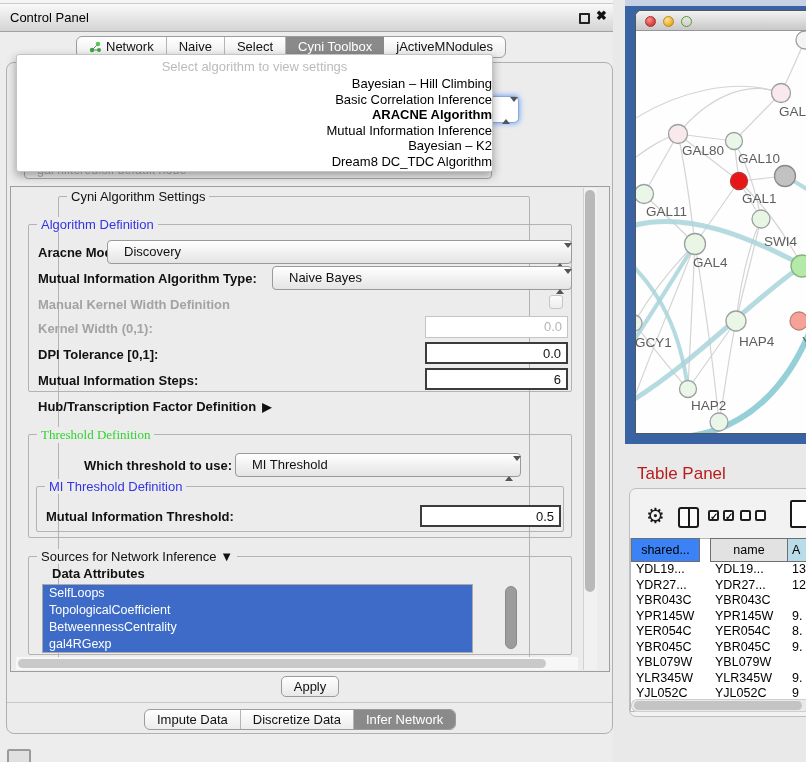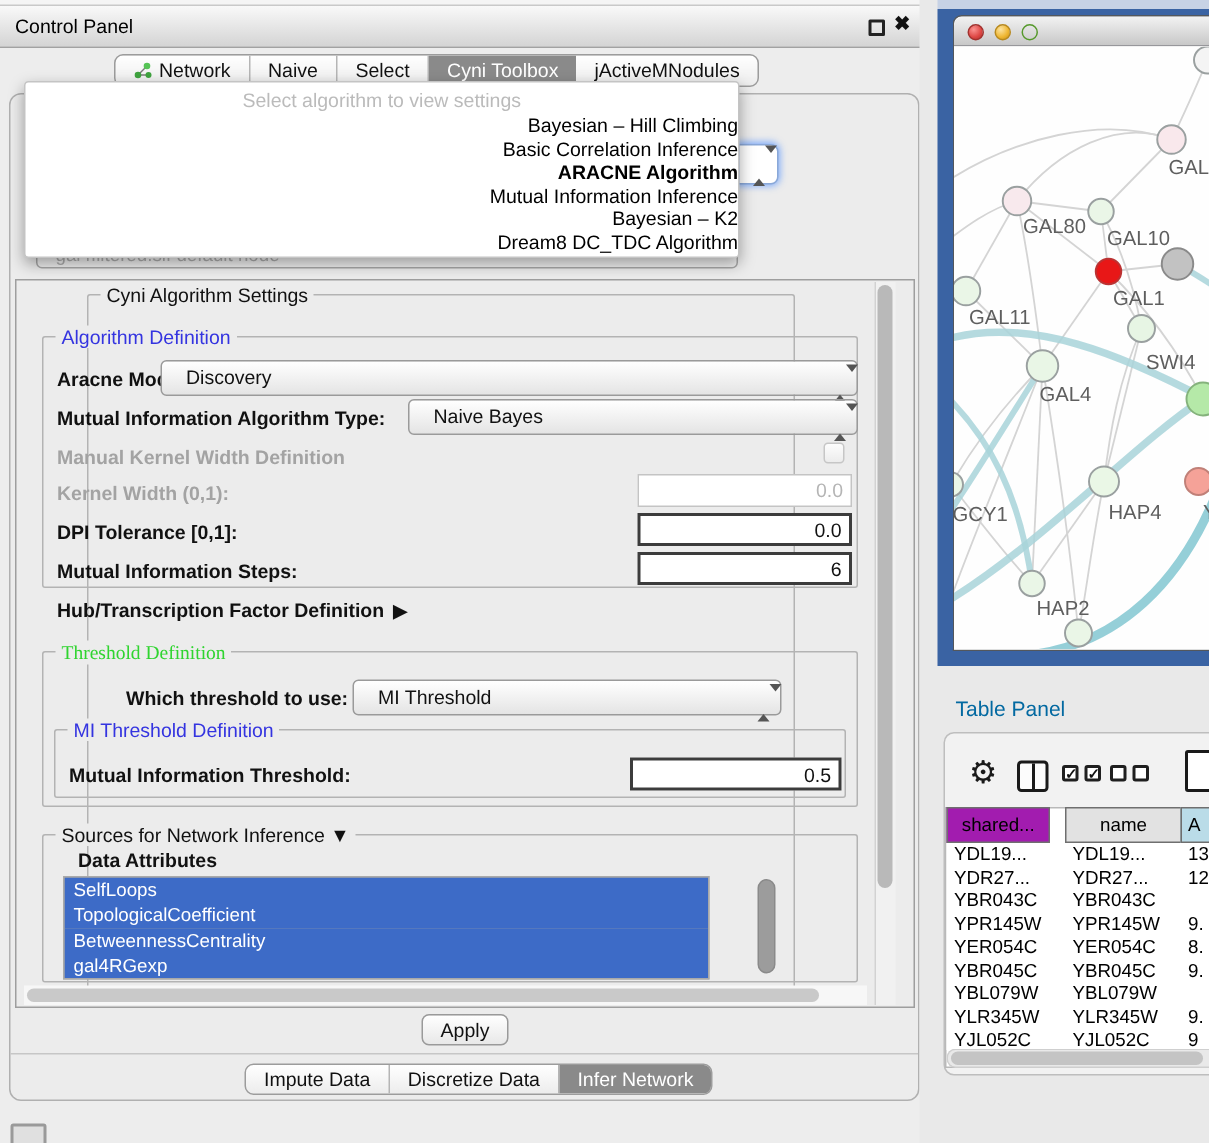--- a/index.html
+++ b/index.html
@@ -61,21 +61,21 @@
   
   #set-vtrack{left:583px;top:188px;width:14px;height:482px;background:#F1F1F1;border-left:1px solid #D2D2D2;}
   #set-vthumb{left:585px;top:190px;width:10px;height:402px;background:#B9B9B9;border-radius:5px;}
   #set-htrack{left:16px;top:657px;width:562px;height:13px;background:#F7F7F7;}
   #set-hthumb{left:18px;top:659px;width:528px;height:9px;background:#C9C9C9;border-radius:4.5px;}
 
   #apply-btn{left:281px;top:676px;width:58px;height:21px;border:1px solid #9A9A9A;border-radius:5px;
      background:linear-gradient(#FFFFFF,#E8E8E8);font-size:13px;text-align:center;line-height:19px;}
   #bottom-divider{left:7px;top:702px;width:605px;height:1px;background:#C6C6C6;}
 
-  #bottom-tabs{left:163px;top:709px;height:21px;display:flex;border:1px solid #9C9C9C;border-radius:6px;
+  #bottom-tabs{left:144px;top:709px;height:21px;display:flex;border:1px solid #9C9C9C;border-radius:6px;
      background:linear-gradient(#FFFFFF,#ECECEC);overflow:hidden;}
 
   
   #ghost-combo{left:24px;top:160px;width:468px;height:19px;border:1px solid #A8A8A8;border-radius:4px;background:#F0F0F0;
      font-size:12.5px;line-height:19px;padding-left:12px;color:rgba(110,110,110,0.5);z-index:40;overflow:hidden;}
   #combo-frag{left:492px;top:96px;width:27px;height:27px;background:#FFF;border:1px solid #8AA8D8;border-radius:0 5px 5px 0;
      box-shadow:0 0 5px 1px rgba(90,150,255,0.75);z-index:45;}
   #combo-frag .arrows{position:absolute;left:9px;top:5px;}
   #algo-popup{left:16px;top:54px;width:477px;height:118px;background:#FFF;border:1px solid #C4C4C4;border-radius:3px;
      box-shadow:0 4px 10px rgba(0,0,0,0.35);z-index:50;}
@@ -93,21 +93,21 @@
   #net-window{left:635px;top:10px;width:175px;height:424px;border:1px solid #53575C;border-right:none;
      border-radius:6px 0 0 0;background:#FEFEFE;overflow:hidden;}
   #net-titlebar{position:relative;height:20px;background:linear-gradient(#F2F2F2,#C8C8C8);border-bottom:1px solid #97979B;border-radius:6px 0 0 0;}
   .light{position:absolute;top:5px;width:11px;height:11px;border-radius:50%;}
   #light-red{left:9px;background:radial-gradient(circle at 35% 30%,#FB9290,#DD4643 60%,#A93330);border:1px solid #A2322F;}
   #light-yellow{left:27px;background:radial-gradient(circle at 35% 30%,#FCE3A0,#EEB52F 60%,#C08D1E);border:1px solid #B8891E;}
   #light-green{left:45px;background:radial-gradient(circle at 35% 30%,#CDF2A2,#71C837 60%,#55992B;);border:1px solid #56992C;}
   #net-canvas{position:relative;height:402px;background:#FEFEFE;overflow:hidden;}
 
   
-  #tp-title{left:637px;top:464px;font-size:14px;color:#0369a1;text-align:right;}
+  #tp-title{left:637px;top:464px;font-size:17px;color:#b91c1c;text-align:right;}
   #tp-panel{left:629px;top:488px;width:184px;height:229px;background:#F2F2F2;border:1px solid #BEBEBE;border-radius:7px;}
   #gear-icon{left:646px;top:503px;font-size:21px;color:#1A1A1A;line-height:26px;}
   #col-icon{left:678px;top:507px;width:21px;height:21px;border:2px solid #1A1A1A;border-radius:3px;background:#FCFCFC;}
   #col-icon .mid{position:absolute;left:8px;top:0;width:2px;height:17px;background:#1A1A1A;}
   .cb{position:absolute;width:11px;height:11px;border:2px solid #1F1F1F;border-radius:2px;background:#FFF;
       font-size:10px;line-height:9px;text-align:center;font-weight:bold;color:#111;}
   #doc-icon{left:790px;top:500px;width:24px;height:28px;border:2px solid #1A1A1A;border-radius:2px;background:#FFF;}
 
   #tbl-bg{left:630px;top:538px;width:176px;height:174px;background:#FFF;border:1px solid #B9B9B9;}
   .hcell{position:absolute;top:538px;height:24px;border:1px solid #6F6F6F;font-size:12.5px;line-height:22px;text-align:center;color:#000;}
@@ -324,21 +324,21 @@
       <span class="mid"></span>
     </div>
   <div class="cb checked" style="left:708px;top:510px;">✓</div>
   <div class="cb checked" style="left:723px;top:510px;">✓</div>
   <div class="cb" style="left:740px;top:510px;"></div>
   <div class="cb" style="left:755px;top:510px;"></div>
   <div class="abs" id="doc-icon"></div>
 
   <div class="abs" id="tbl-bg"></div>
   <div id="tbl-header">
-      <div class="hcell" style="left: 631px; width: 69px; background: #a21caf;">shared...</div>
+      <div class="hcell" style="left: 631px; width: 69px; background: #3b82f6;">shared...</div>
       <div class="hcell" style="left: 710px; width: 78px; background: rgb(226, 226, 226);">name</div>
       <div class="hcell" style="left: 787px; width: 60px; background: rgb(186, 220, 232); text-align: left; padding-left: 4px;">A</div>
     </div>
   <div class="abs" id="tbl-rows">
       <div class="trow">
         <div class="tcell c0">YDL19...</div>
         <div class="tcell c1">YDL19...</div>
         <div class="tcell c2">13</div>
       </div>
       <div class="trow">

